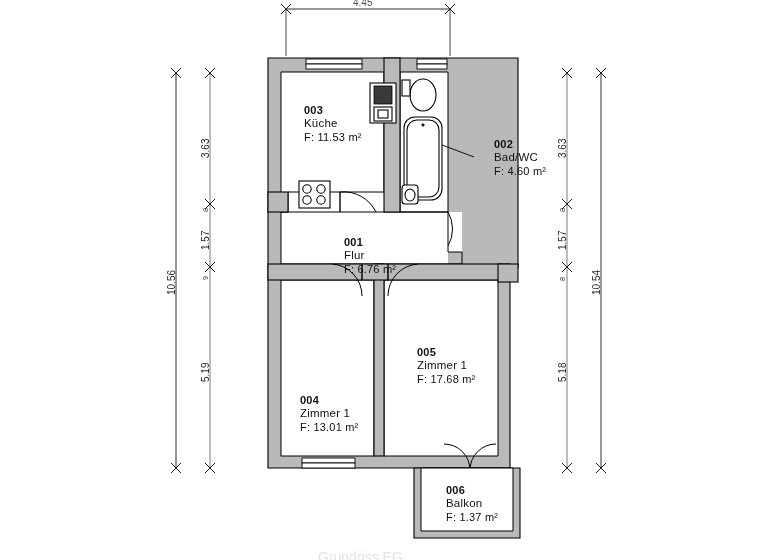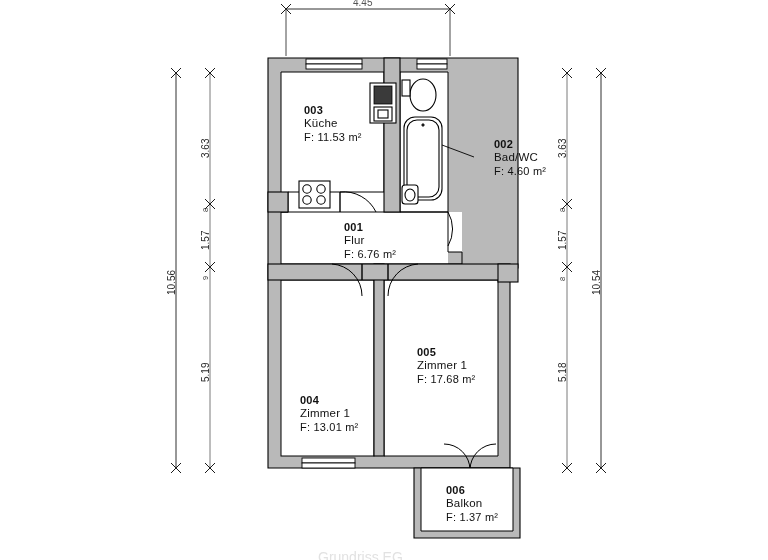--- a/index.html
+++ b/index.html
@@ -265,21 +265,21 @@
     <div class="nm">Küche</div>
     <div class="ar">F: 11.53  m²</div>
   </div>
 
   <div class="lbl" style="left:476px; top:138px;margin-left:18px;">
     <div class="num">002</div>
     <div class="nm">Bad/WC</div>
     <div class="ar">F:  4.60  m²</div>
   </div>
 
-  <div class="lbl" style="left:344px; top:221px;">
+  <div class="lbl" style="left:344px; top:236px;">
     <div class="num">001</div>
     <div class="nm">Flur</div>
     <div class="ar">F:  6.76  m²</div>
   </div>
 
   <div class="lbl" style="left:300px; top:346px;margin-top:48px;">
     <div class="num">004</div>
     <div class="nm">Zimmer 1</div>
     <div class="ar">F: 13.01  m²</div>
   </div>

